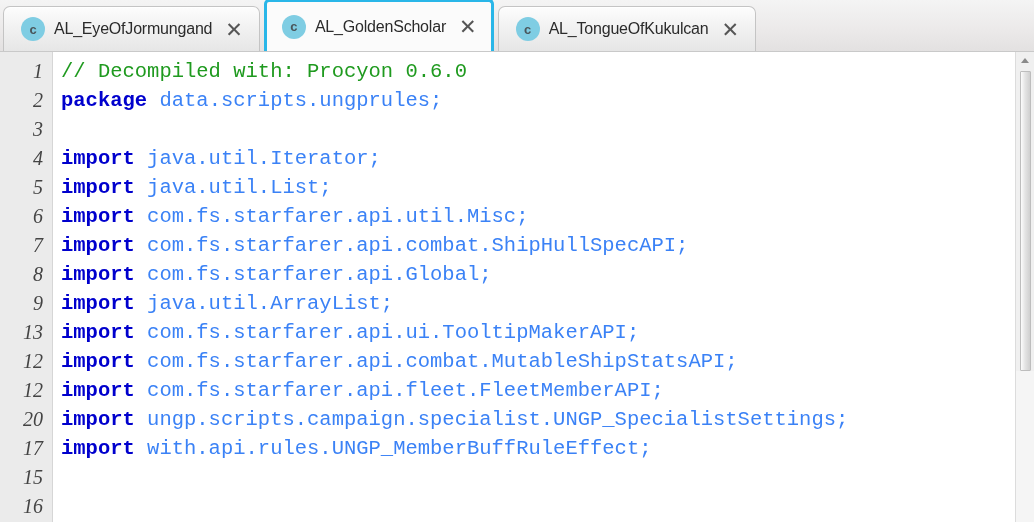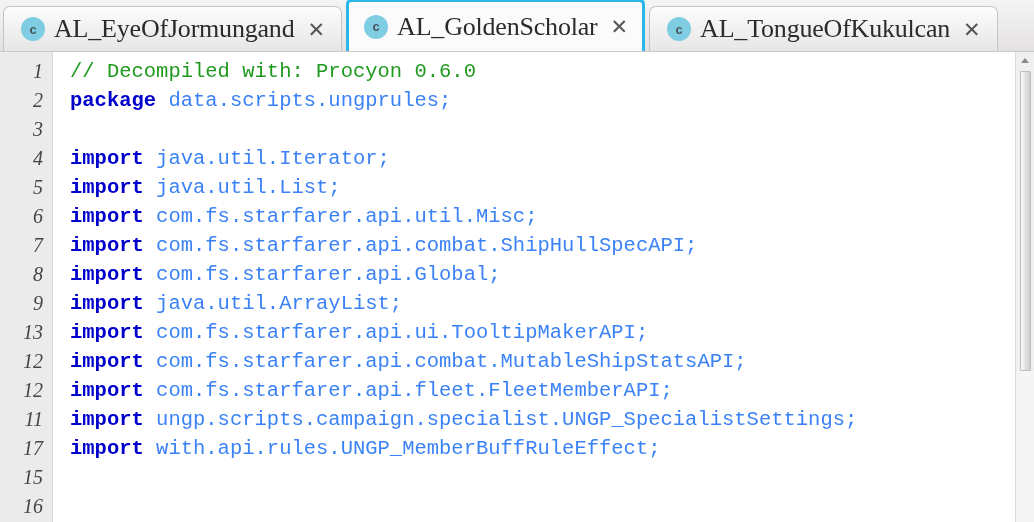--- a/index.html
+++ b/index.html
@@ -76,22 +76,22 @@
     align-items: center;
     justify-content: center;
     font-family: "Liberation Sans", sans-serif;
     font-size: 13px;
     font-weight: 600;
     color: #4a565b;
     line-height: 1;
   }
 
   .tab-label {
-    font-family: Liberation Serif, serif;
-    font-size: 26px;
+    font-family: Liberation Sans, sans-serif;
+    font-size: 16px;
     color: #2b2b2b;
     white-space: nowrap;
     letter-spacing: -0.2px;
   }
 
   .tab-close {
     font-family: "Liberation Sans", sans-serif;
     font-size: 21px;
     color: #565656;
     line-height: 1;
@@ -126,21 +126,21 @@
     font-family: "Liberation Serif", serif;
     font-style: italic;
     font-size: 20px;
     color: #444444;
   }
 
   .codearea {
     position: relative;
     flex: 1;
     padding-top: 5px;
-    padding-left: 17px;
+    padding-left: 8px;
     overflow: hidden;
     background: #ffffff;
   }
 
   .codeline {
     height: 29px;
     line-height: 29px;
     white-space: pre;
     font-family: "Liberation Mono", "DejaVu Sans Mono", monospace;
     font-size: 20.5px;
@@ -229,21 +229,21 @@
         <div class="lineno">3</div>
         <div class="lineno">4</div>
         <div class="lineno">5</div>
         <div class="lineno">6</div>
         <div class="lineno">7</div>
         <div class="lineno">8</div>
         <div class="lineno">9</div>
         <div class="lineno">13</div>
         <div class="lineno">12</div>
         <div class="lineno">12</div>
-        <div class="lineno">11</div>
+        <div class="lineno">20</div>
         <div class="lineno">17</div>
         <div class="lineno">15</div>
         <div class="lineno">16</div>
       </div>
     <div class="codearea" id="codearea">
         <div class="codeline"><span class="tok-comment">// Decompiled with: Procyon 0.6.0</span></div>
         <div class="codeline"><span class="tok-keyword">package</span><span class="tok-plain"> data.scripts.ungprules;</span></div>
         <div class="codeline">&nbsp;</div>
         <div class="codeline"><span class="tok-keyword">import</span><span class="tok-plain"> java.util.Iterator;</span></div>
         <div class="codeline"><span class="tok-keyword">import</span><span class="tok-plain"> java.util.List;</span></div>

